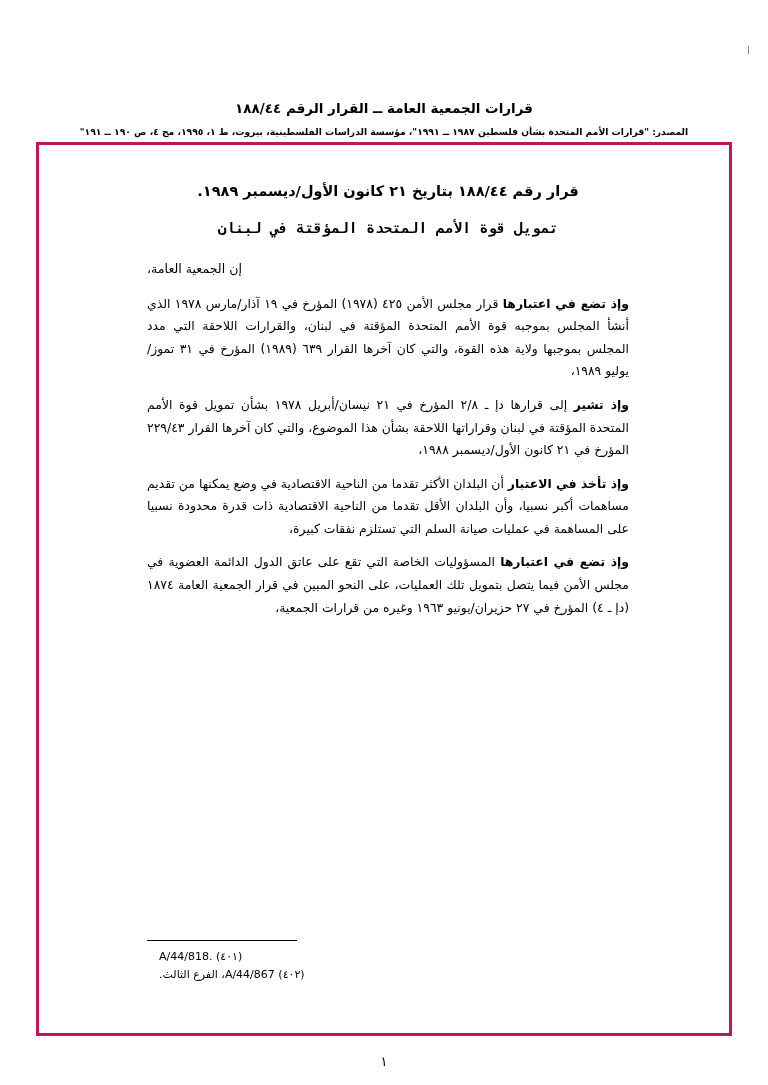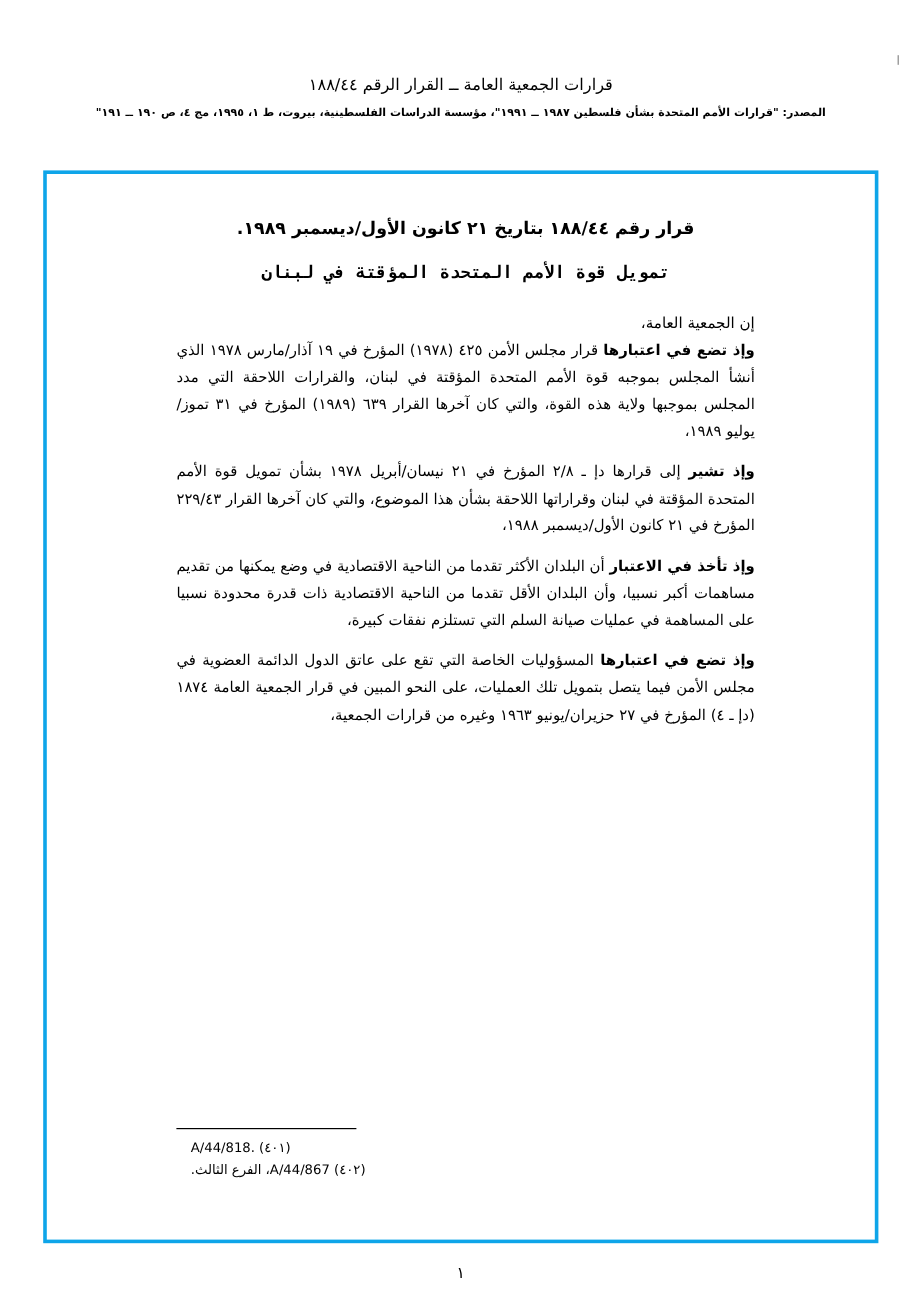--- a/index.html
+++ b/index.html
@@ -20,39 +20,40 @@
     height: 1085px;
     position: relative;
     box-sizing: border-box;
   }
   .header-block {
     text-align: center;
     padding-top: 62px;
   }
   .doc-title {
     font-size: 13.5px;
-    font-weight: normal;
+    font-weight: bold;
     letter-spacing: 0px;
     line-height: 1.4;
     direction: rtl;
+    margin-top: 37px;
   }
   .doc-source {
     font-size: 9.2px;
     font-weight: bold;
     margin-top: 8px;
     direction: rtl;
     line-height: 1.4;
   }
   .frame {
     position: absolute;
     top: 142px;
     left: 36px;
     width: 696px;
     height: 894px;
-    border: 3px solid #0ea5e9;
+    border: 3px solid #be185d;
     box-sizing: border-box;
     background: #ffffff;
   }
   .content {
     position: absolute;
     top: 36px;
     left: 0;
     right: 0;
     padding: 0 100px 0 108px;
     direction: rtl;
@@ -67,22 +68,22 @@
   .res-subheading {
     font-size: 14.5px;
     font-weight: bold;
     text-align: center;
     margin-bottom: 18px;
     line-height: 1.5;
     font-family: Liberation Mono, monospace;
   }
   .assembly-line {
     font-size: 12.6px;
-    text-align: right;
-    margin-bottom: 2px;
+    text-align: left;
+    margin-bottom: 14px;
     line-height: 1.6;
   }
   p.para {
     font-size: 12.4px;
     line-height: 1.82;
     text-align: justify;
     text-justify: inter-word;
     margin: 0 0 11px 0;
   }
   p.para .lead {

